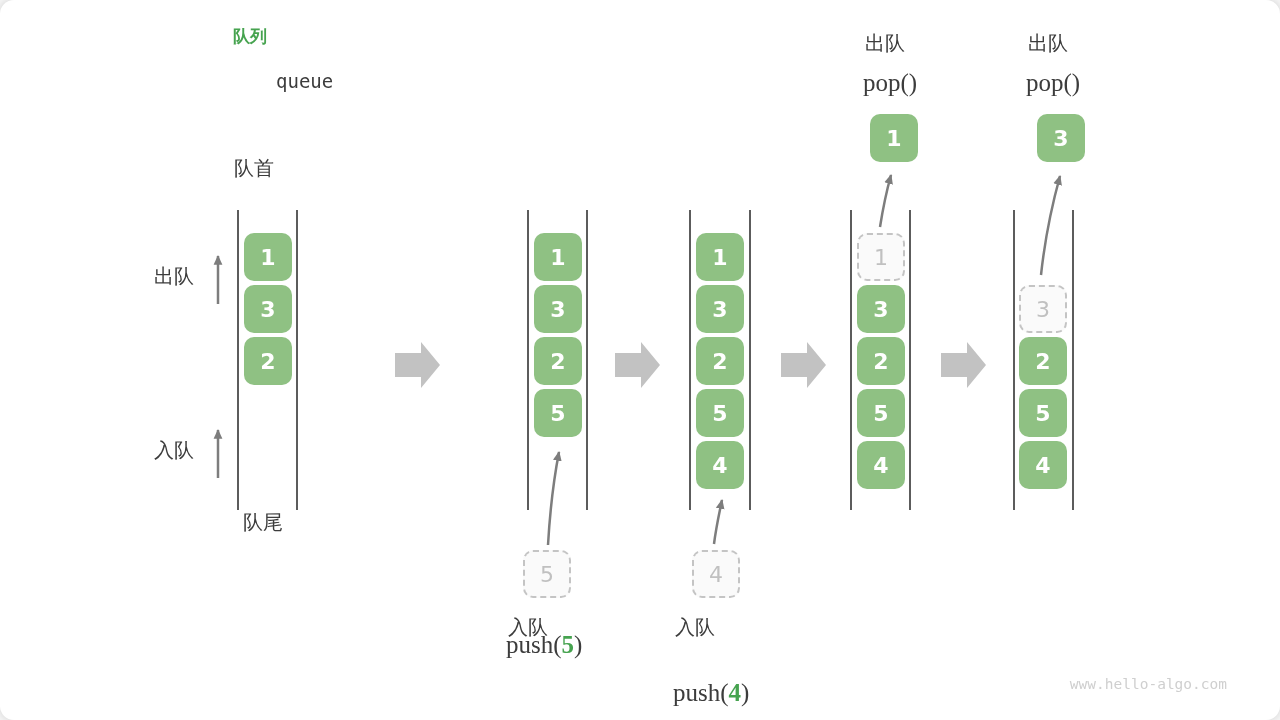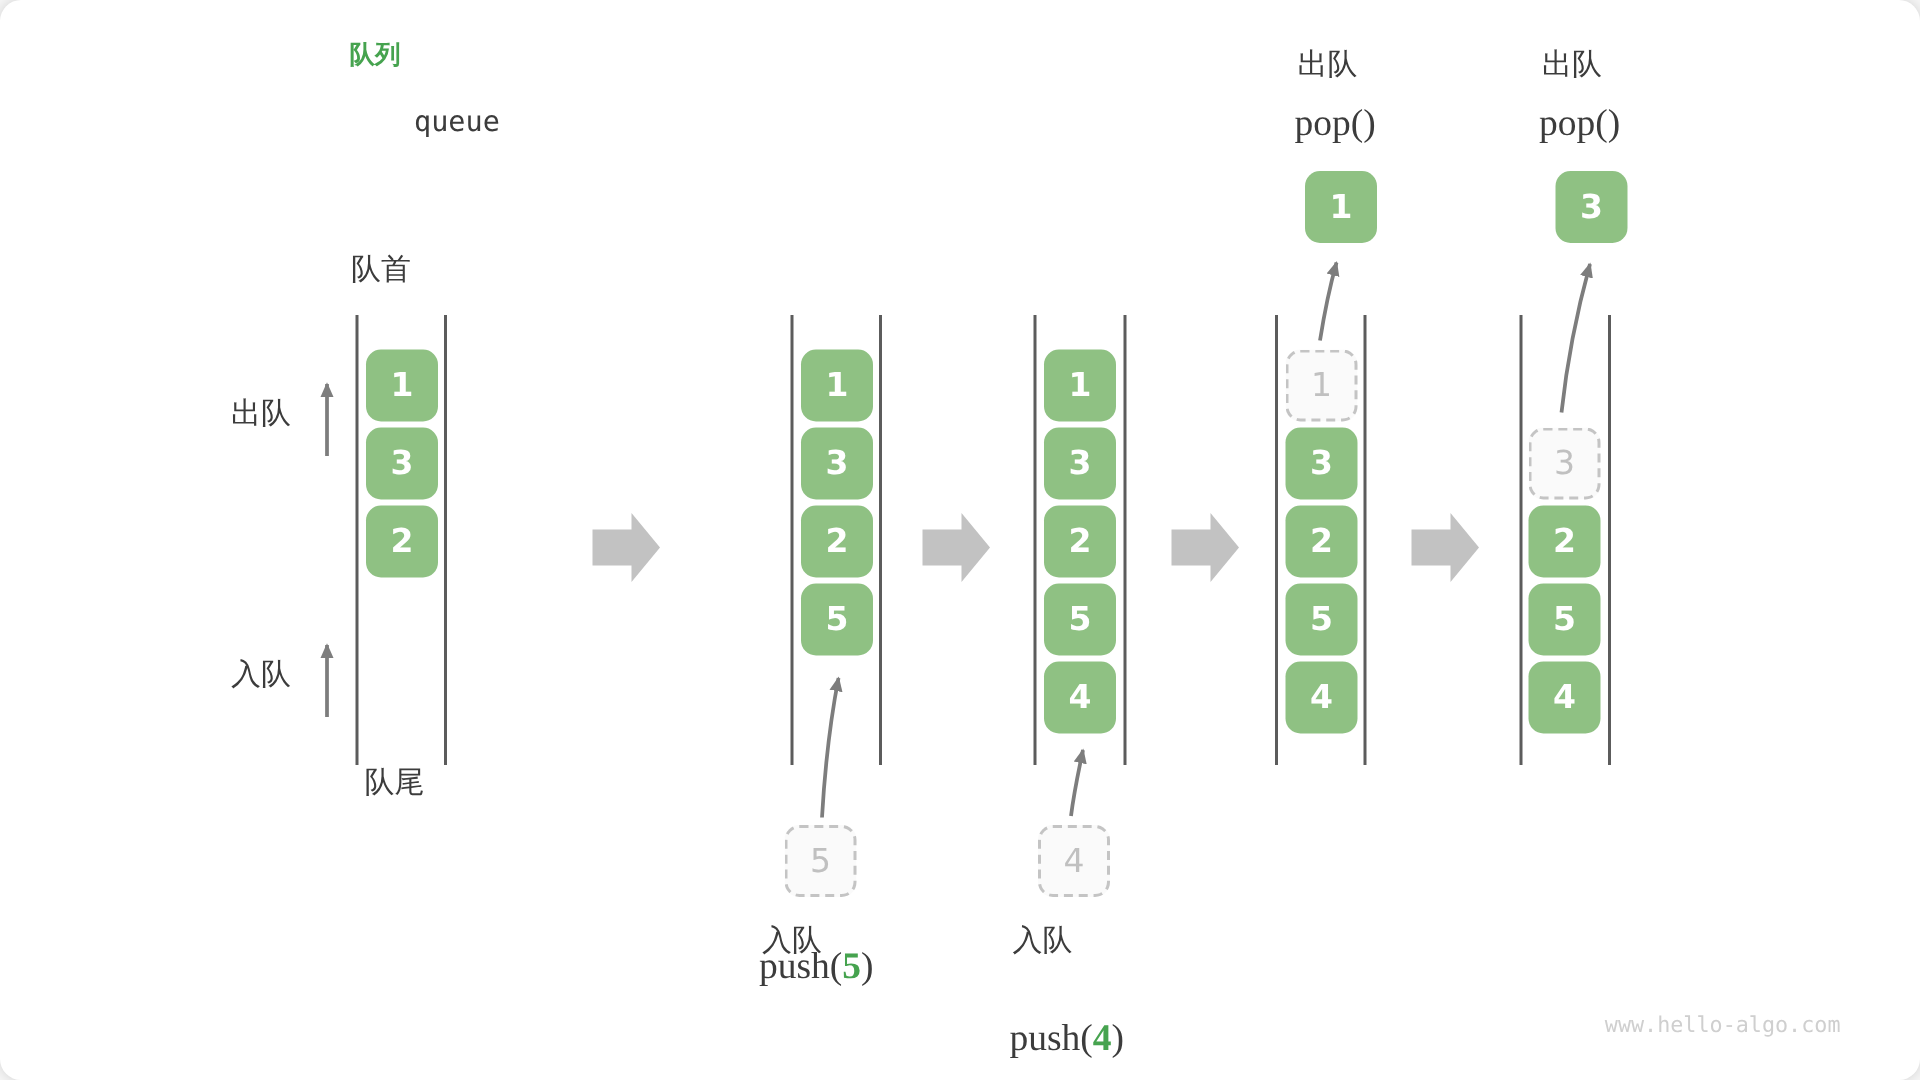--- a/index.html
+++ b/index.html
@@ -36,21 +36,21 @@
   #ah path{fill:var(--arrow-gray);}
 </style>
 </head>
 <body>
 
 <div id="canvas">
 
   <div class="abs title-zh" style="left:233px;top:28px;">队列</div>
   <div class="abs title-en" style="left:248px;top:72px;margin-left:28px;">queue</div>
 
-  <div class="abs cn" style="left:234px;top:170px;">队首</div>
+  <div class="abs cn" style="left:234px;top:158px;">队首</div>
   <div class="abs cn" style="left:154px;top:266px;">出队</div>
   <div class="abs cn" style="left:154px;top:440px;">入队</div>
   <div class="abs cn" style="left:243px;top:512px;">队尾</div>
 
   <div>
     <div class="qline" style="left:237px;"></div>
     <div class="qline" style="left:296px;"></div>
     <div class="qbox" style="left:244px;top:233px;">1</div>
     <div class="qbox" style="left:244px;top:285px;">3</div>
     <div class="qbox" style="left:244px;top:337px;">2</div>

